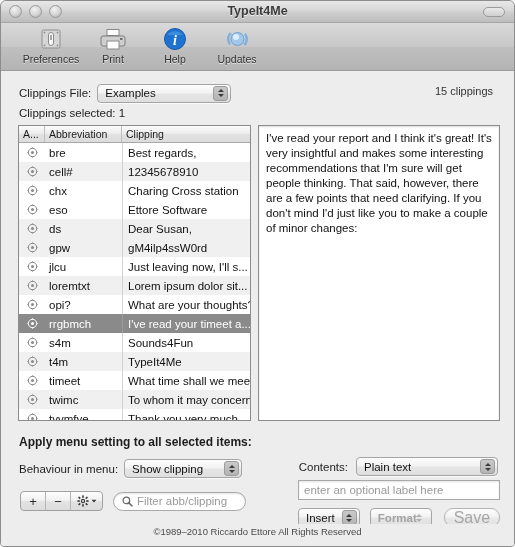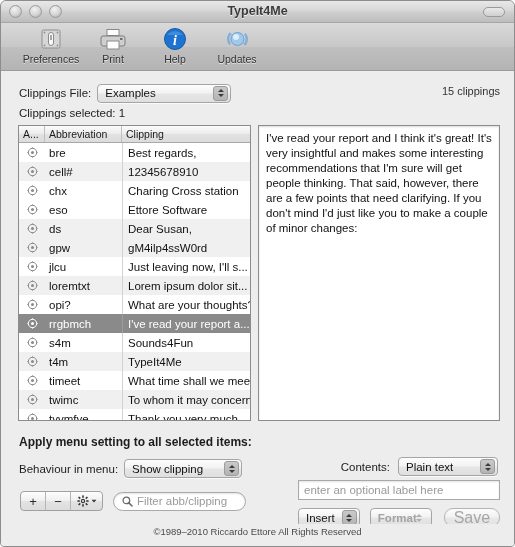--- a/index.html
+++ b/index.html
@@ -159,21 +159,21 @@
   .popup.plain-arrows .arrows i.dn { border-top-color: #555; }
 
   .popup.disabled { color: #a3a3a3; }
   .popup.disabled .arrows i.up { border-bottom-color: #b0b0b0; }
   .popup.disabled .arrows i.dn { border-top-color: #b0b0b0; }
 
   #clipfile-popup { width: 134px; margin-left: 6px; }
 
   #clippings-count {
     position: absolute;
-    right: 14px; top: 14px;
+    right: 21px; top: 14px;
     font-size: 11px;
     color: #333;
   }
 
   #selected-label {
     position: absolute;
     left: 18px; top: 36px;
     font-size: 11.5px;
     color: #1d1d1d;
   }
@@ -309,21 +309,21 @@
     margin-left: 4px;
   }
 
   
   #row-contents {
     position: absolute;
     right: 16px; top: 386px;
     display: flex;
     align-items: center;
   }
-  #contents-popup { width: 100px; margin-left: 8px; }
+  #contents-popup { width: 142px; margin-left: 8px; }
 
   #label-field {
     position: absolute;
     left: 297px; top: 409px;
     width: 202px; height: 20px;
     border: 1px solid #a9a9a9;
     background: #fff;
     box-shadow: inset 0 1px 2px rgba(0,0,0,0.12);
     display: flex;
     align-items: center;
@@ -599,21 +599,21 @@
               <svg class="rowicon" width="11" height="11" viewBox="0 0 11 11">
                 <circle cx="5.5" cy="5.5" r="4.2" fill="none" stroke="#ffffff" stroke-width="1"></circle>
                 <circle cx="5.5" cy="5.5" r="1.5" fill="#ffffff"></circle>
                 <line x1="5.5" y1="0.4" x2="5.5" y2="1.6" stroke="#ffffff"></line>
                 <line x1="5.5" y1="9.4" x2="5.5" y2="10.6" stroke="#ffffff"></line>
                 <line x1="0.4" y1="5.5" x2="1.6" y2="5.5" stroke="#ffffff"></line>
                 <line x1="9.4" y1="5.5" x2="10.6" y2="5.5" stroke="#ffffff"></line>
               </svg>
             </div>
             <div class="cell col-abb">rrgbmch</div>
-            <div class="cell col-clip">I've read your report a...</div>
+            <div class="cell col-clip">I've read your timeet a...</div>
           </div>
           <div class="trow odd">
             <div class="cell col-a">
               <svg class="rowicon" width="11" height="11" viewBox="0 0 11 11">
                 <circle cx="5.5" cy="5.5" r="4.2" fill="none" stroke="#8a8a8a" stroke-width="1"></circle>
                 <circle cx="5.5" cy="5.5" r="1.5" fill="#8a8a8a"></circle>
                 <line x1="5.5" y1="0.4" x2="5.5" y2="1.6" stroke="#8a8a8a"></line>
                 <line x1="5.5" y1="9.4" x2="5.5" y2="10.6" stroke="#8a8a8a"></line>
                 <line x1="0.4" y1="5.5" x2="1.6" y2="5.5" stroke="#8a8a8a"></line>
                 <line x1="9.4" y1="5.5" x2="10.6" y2="5.5" stroke="#8a8a8a"></line>

